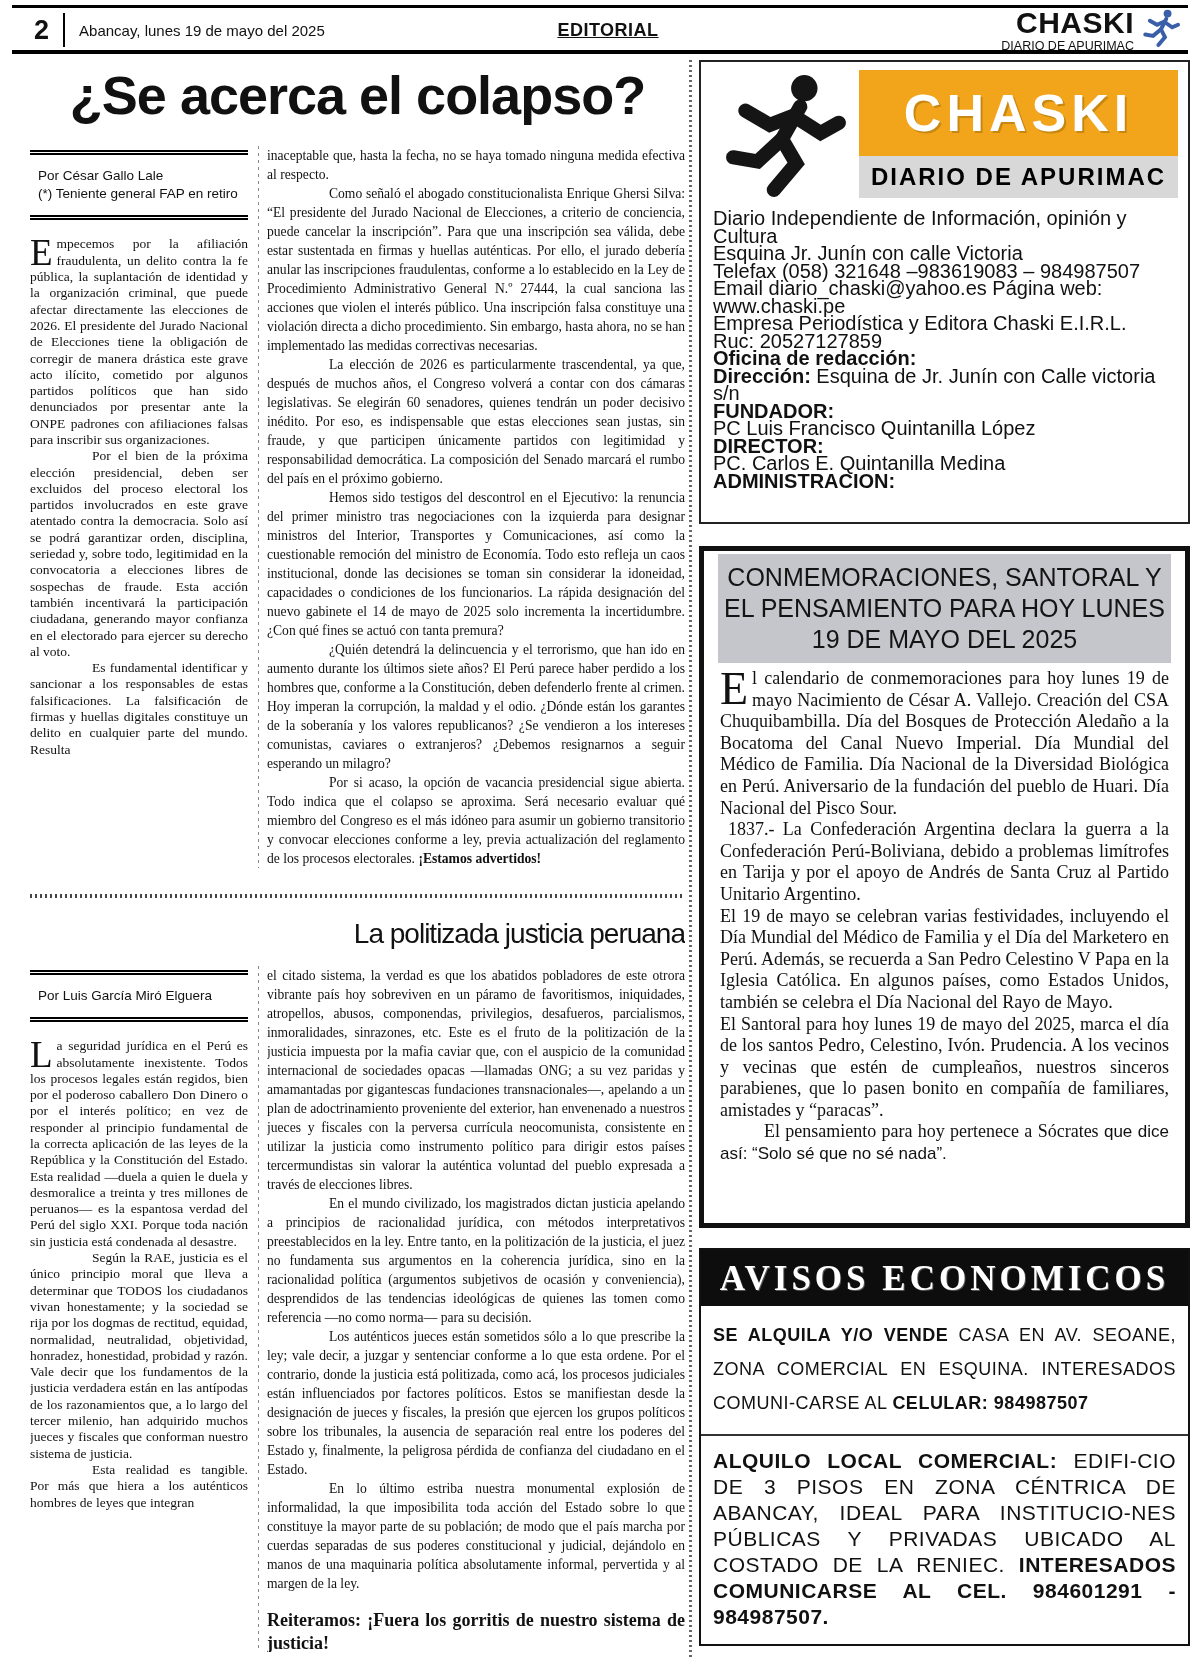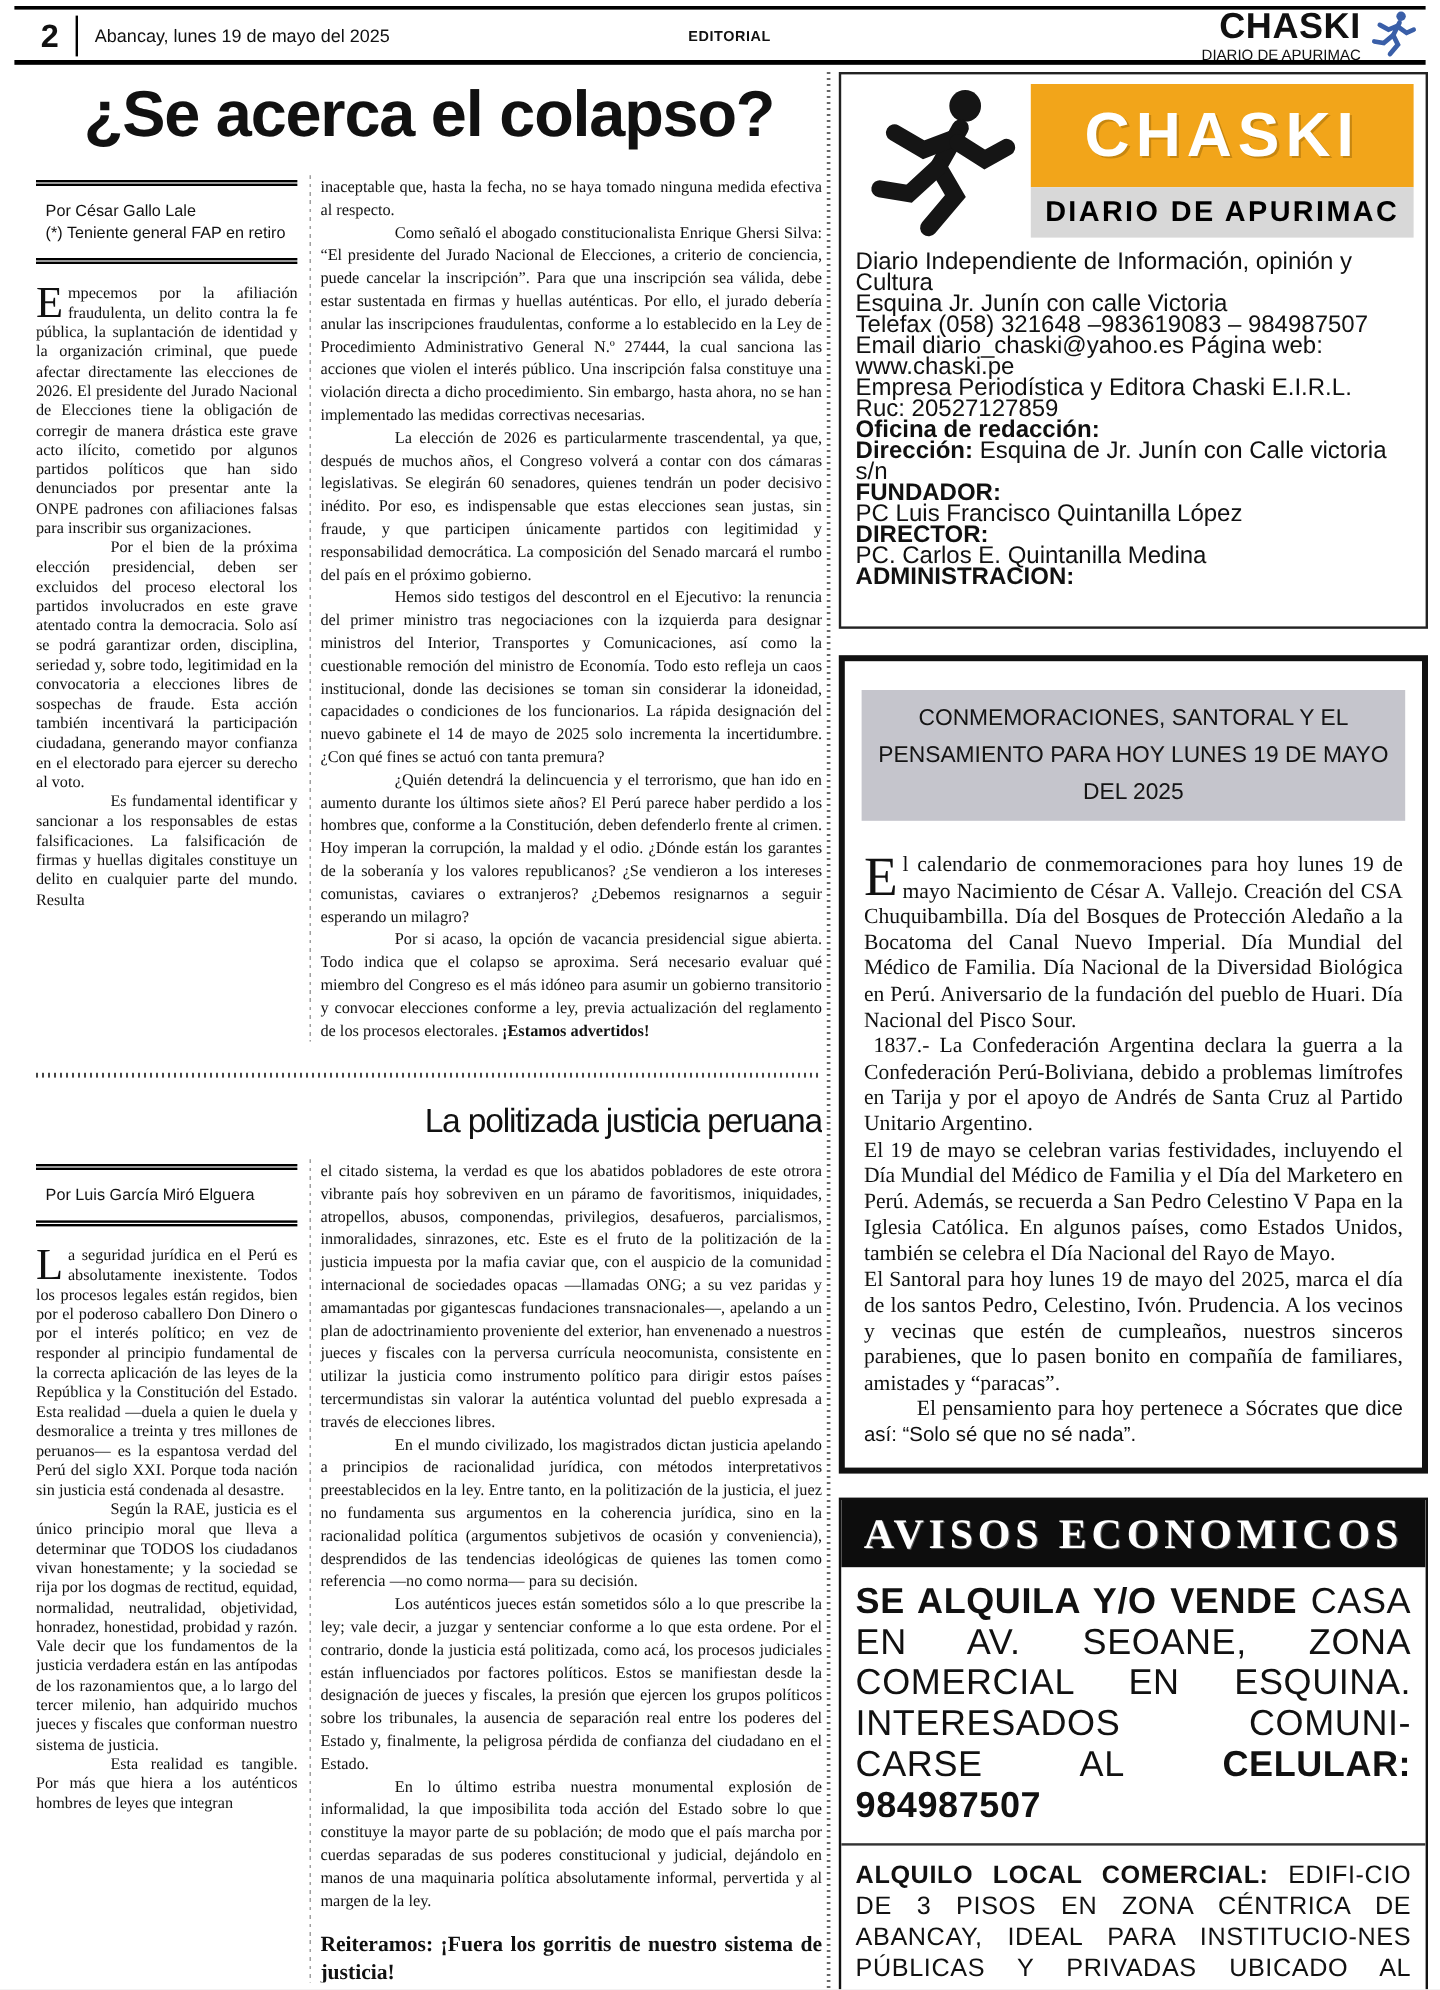--- a/index.html
+++ b/index.html
@@ -7,21 +7,21 @@
         font-family:"Liberation Serif",serif;color:#111;overflow:hidden;}
 
   
   .rule-top{position:absolute;left:12px;right:12px;top:5px;height:3px;background:#000;}
   .rule-bottom{position:absolute;left:12px;right:12px;top:50px;height:4px;background:#000;}
   .hdr{position:absolute;top:10px;left:34px;right:18px;height:40px;display:flex;align-items:center;
        font-family:"Liberation Sans",sans-serif;}
   .hdr .pnum{font-weight:700;font-size:27px;}
   .hdr .vbar{width:2px;height:34px;background:#000;margin:0 14px;}
   .hdr .date{font-size:15px;}
-  .hdr .section{position:absolute;left:50%;transform:translateX(-50%);font-weight:700;font-size:12px;letter-spacing:.5px;}
+  .hdr .section{position:absolute;left:50%;transform:translateX(-50%);font-weight:700;font-size:18px;letter-spacing:.5px;text-decoration:underline;}
   .brandblk{margin-left:auto;display:flex;align-items:center;gap:6px;}
   .brandtxt{text-align:right;line-height:1;}
   .brand{font-weight:700;font-size:30px;letter-spacing:.5px;}
   .brandsub{font-size:12.5px;margin-top:2px;}
 
   
   .content{position:absolute;top:60px;left:30px;right:10px;bottom:0;display:flex;}
   .left-region{width:655px;flex:none;overflow:hidden;}
   .v-sep{width:3px;margin:0 2px 0 4px;
          background:repeating-linear-gradient(180deg,#666 0 2px,transparent 2px 5px);}
@@ -61,36 +61,36 @@
                font-size:52px;letter-spacing:5px;text-align:center;line-height:86px;height:86px;
                text-shadow:2px 2px 0 rgba(120,80,0,.35);}
   .logo-gray{background:#d8d8d8;color:#000;font-family:"Liberation Sans",sans-serif;font-weight:700;
              font-size:24px;letter-spacing:2px;text-align:center;line-height:42px;height:42px;}
   .mast-info{padding:6px 12px;font-family:"Liberation Sans",sans-serif;font-size:20px;line-height:17.5px;}
   .mast-info .b{font-weight:700;}
   .role{margin-top:0;}
 
   
   .conmem-box{border:5px solid #111;margin-top:22px;height:672px;overflow:hidden;flex:none;}
-  .conmem-title{background:#c5c5cc;margin:24px 14px;padding:8px 6px;text-align:center;
-                font-family:"Liberation Sans",sans-serif;font-size:19px;line-height:31px;color:#141414;}
+  .conmem-title{background:#c5c5cc;margin:3px 14px;padding:8px 6px;text-align:center;
+                font-family:"Liberation Sans",sans-serif;font-size:25px;line-height:31px;color:#141414;}
   .conmem-body{padding:2px 16px 6px;font-size:18px;line-height:21.6px;text-align:justify;}
   .conmem-body p{margin:0;}
   .dropcap2{float:left;font-size:46px;line-height:38px;padding:2px 4px 0 0;}
   p.ind-sm{text-indent:8px;}
   p.ind2{text-indent:44px;}
   .sans-run{font-family:"Liberation Sans",sans-serif;font-size:17px;}
 
   
   .avisos-box{border:2px solid #111;margin-top:20px;flex:none;overflow:hidden;}
   .avisos-header{background:#0d0d0d;color:#fff;text-align:center;padding:9px 0 7px;
                  font-family:"Liberation Serif",serif;font-weight:700;font-size:35px;letter-spacing:4px;
                  text-shadow:1px 1px 0 #555;}
   .ad{padding:12px 12px 14px;font-family:"Liberation Sans",sans-serif;text-align:justify;}
-  .ad1{font-size:30px;line-height:34px;letter-spacing:.5px;}
+  .ad1{font-size:18px;line-height:34px;letter-spacing:.5px;}
   .ad2{font-size:21px;line-height:26px;letter-spacing:.5px;border-top:2px solid #333;}
   .ad b{font-weight:700;}
 </style>
 </head>
 <body>
 
 <div class="page">
 
   <div class="rule-top"></div>
 

